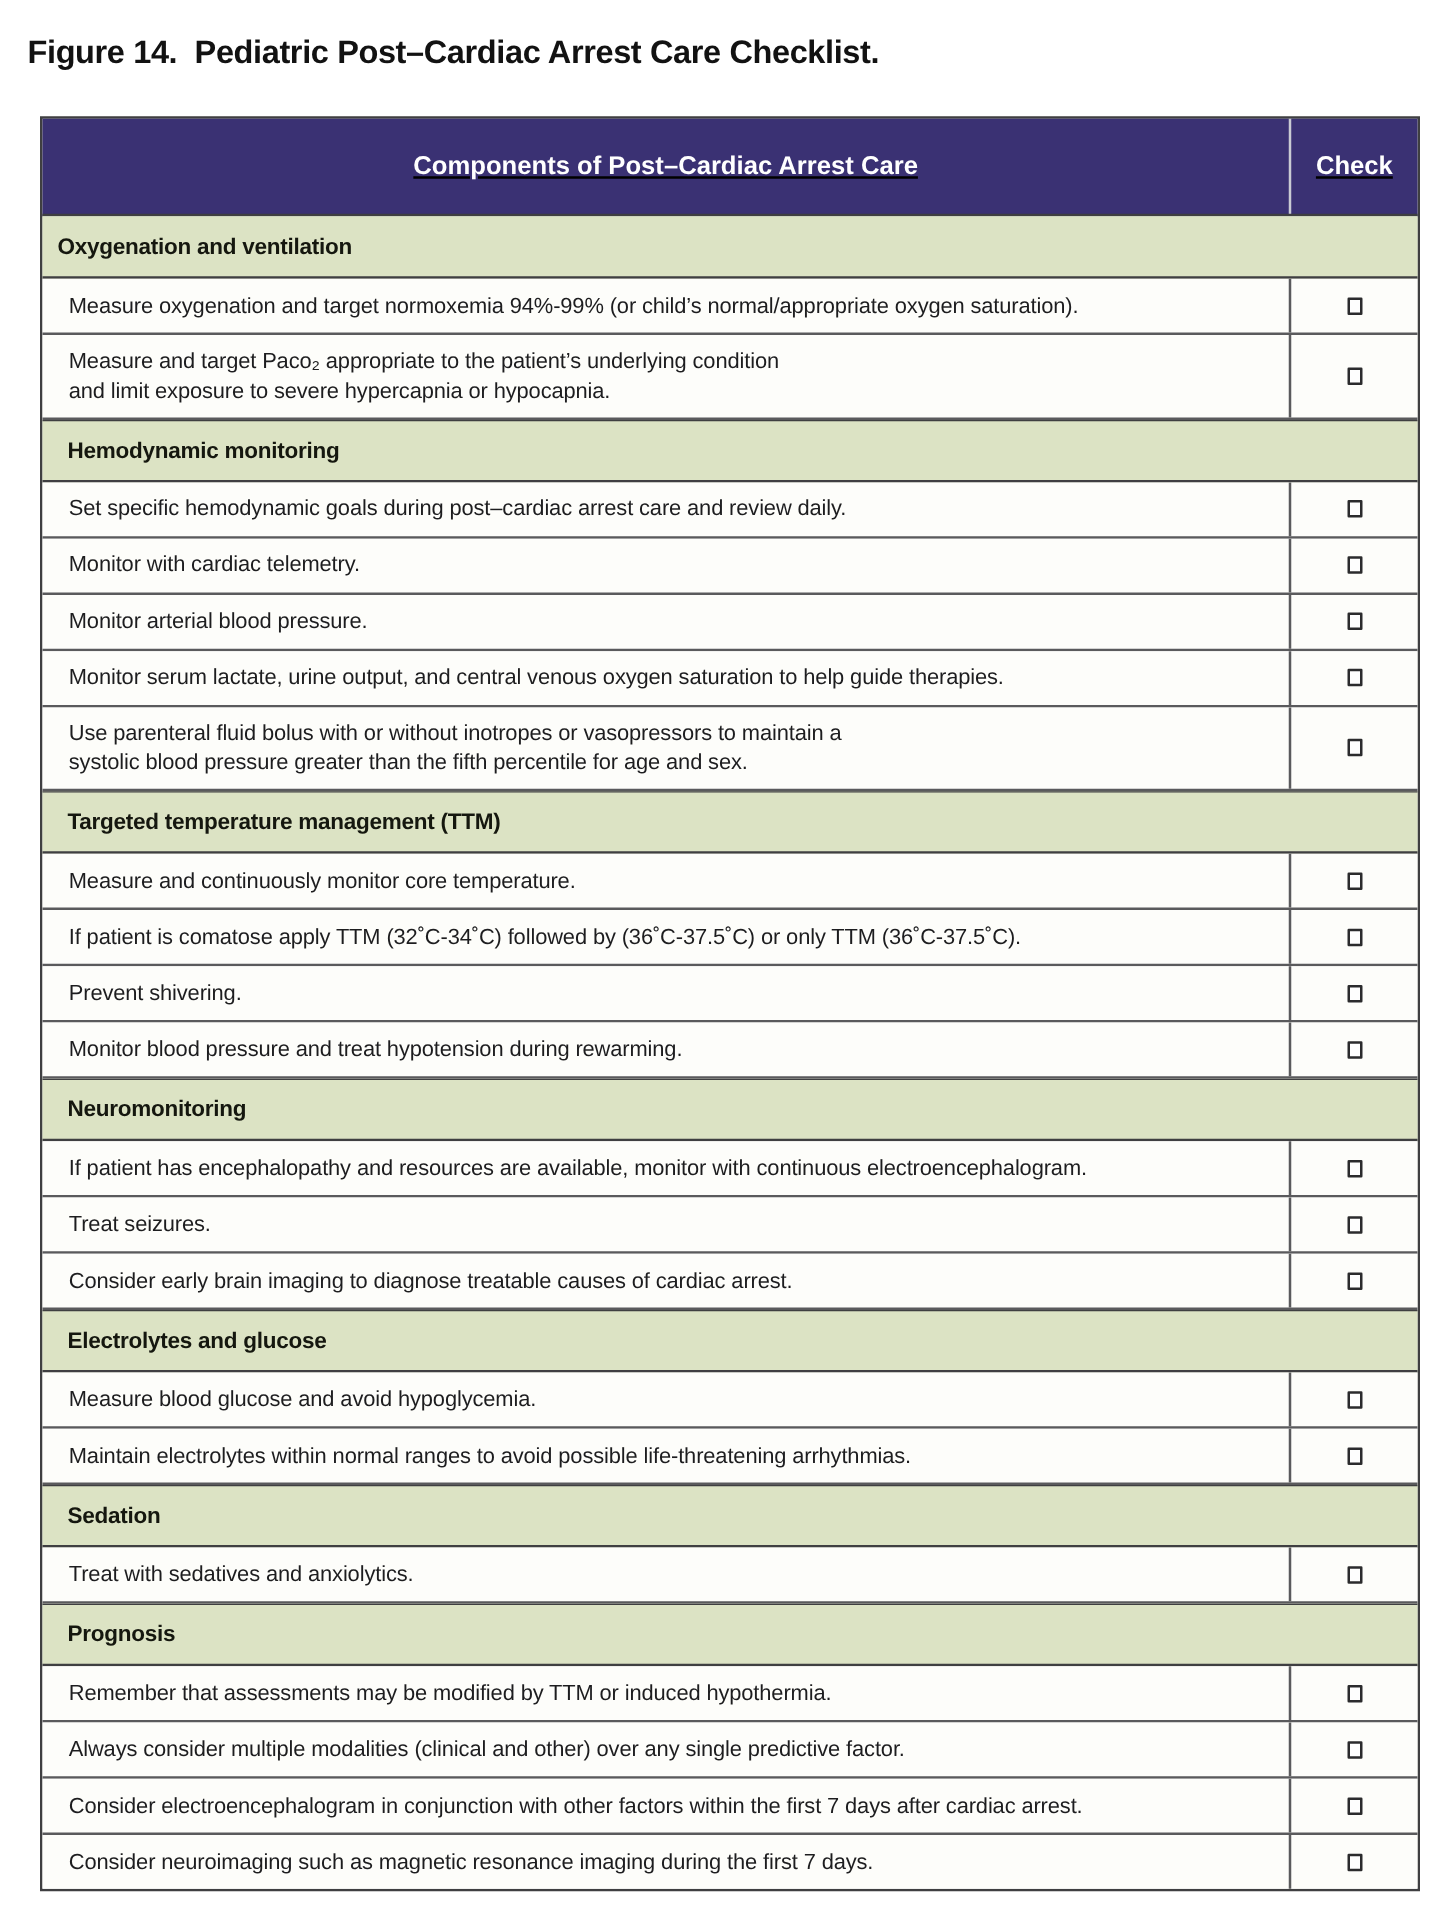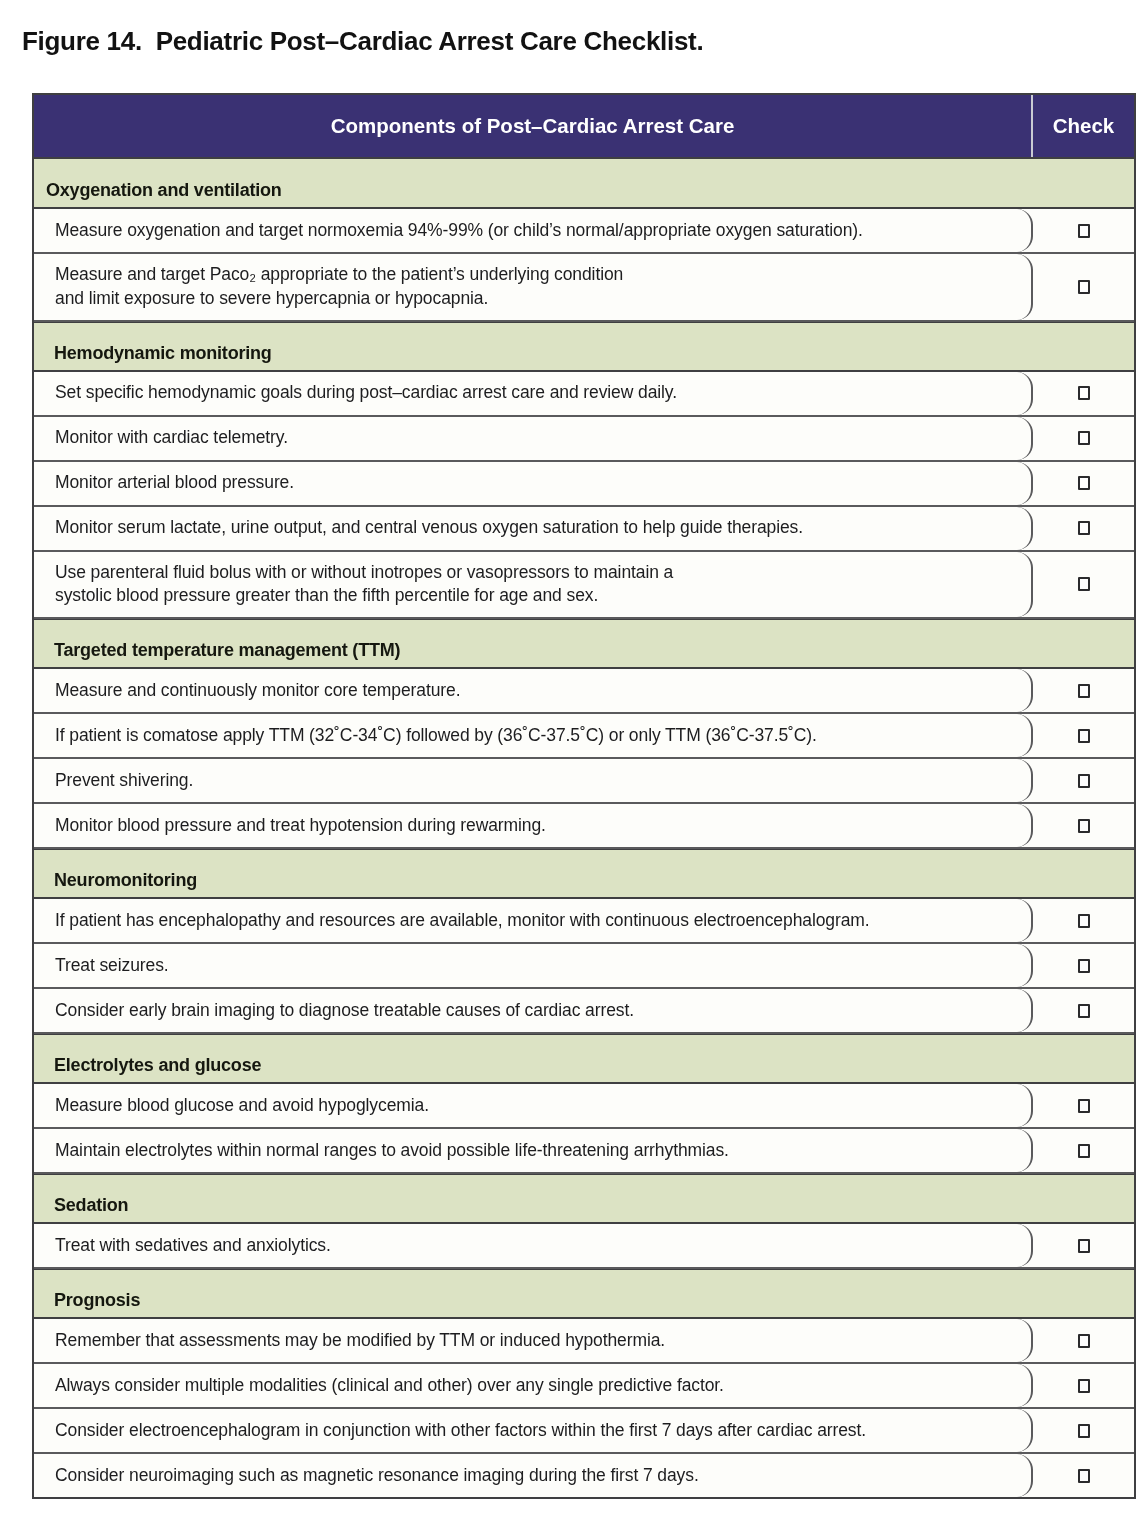--- a/index.html
+++ b/index.html
@@ -23,22 +23,23 @@
   }
   .checklist-table {
     margin-left: 10px;
     width: 1104px;
     border: 2px solid #3f3f41;
     background: #fdfdfa;
   }
   .thead {
     display: flex;
     background: #3a3173;
-    height: 64px;
+    height: 78px;
     border-bottom: 2px solid #3f3f41;
+    text-decoration: underline;
   }
   .th-components {
     flex: 1;
     display: flex;
     align-items: center;
     justify-content: center;
     color: #ffffff;
     font-weight: bold;
     font-size: 20.5px;
     border-right: 2px solid #c9cbd3;
@@ -49,21 +50,21 @@
     align-items: center;
     justify-content: center;
     color: #ffffff;
     font-weight: bold;
     font-size: 20.5px;
   }
   .section-row {
     background: #dce3c4;
     min-height: 50px;
     display: flex;
-    align-items: flex-end;
+    align-items: center;
     padding: 6px 10px 6px 12px;
     border-bottom: 2px solid #3f3f41;
   }
   .section-row:not(:first-child) {
     border-top: 1px solid #3f3f41;
     padding-left: 20px;
   }
   .section-title {
     font-size: 18px;
     font-weight: bold;
@@ -81,21 +82,20 @@
     display: flex;
     align-items: center;
     padding: 9px 8px 9px 21px;
     font-size: 17.5px;
     line-height: 1.36;
     color: #1d1d1f;
     white-space: pre-line;
     border-right: 2px solid #5a5a5c;
     min-height: 43px;
     letter-spacing: -0.1px;
-    border-radius: 16px;
   }
   .item-check {
     width: 101px;
     display: flex;
     align-items: center;
     justify-content: center;
   }
   .checkbox {
     width: 12px;
     height: 14px;

